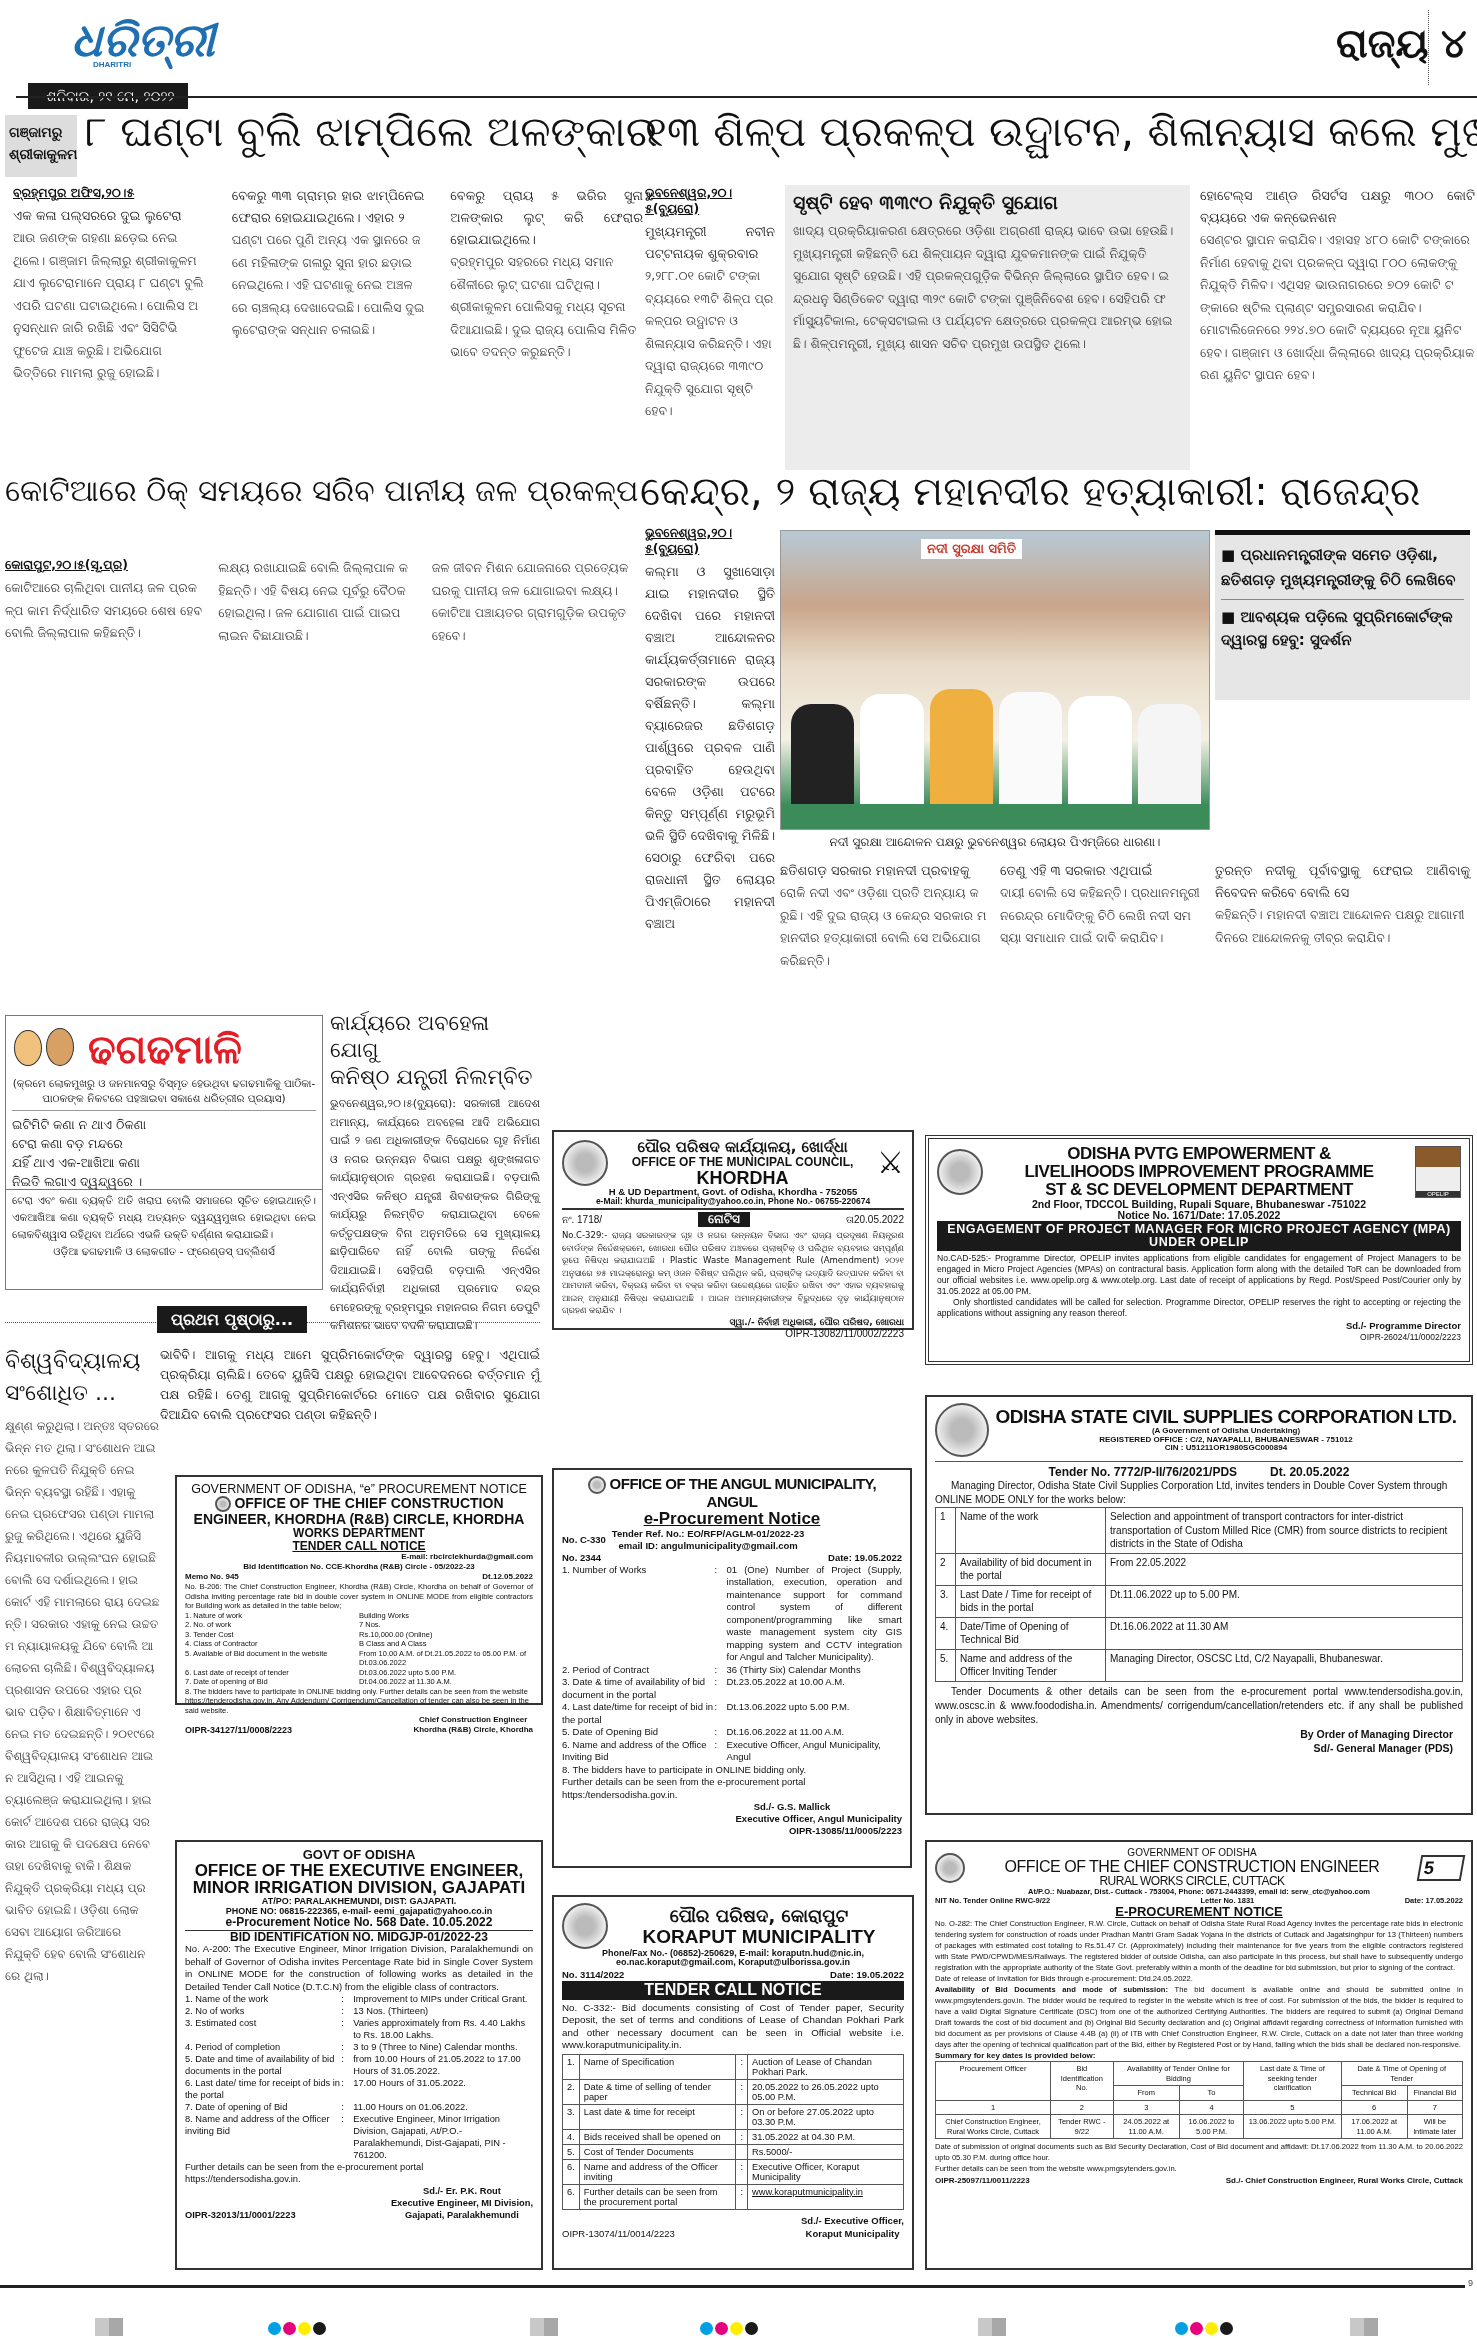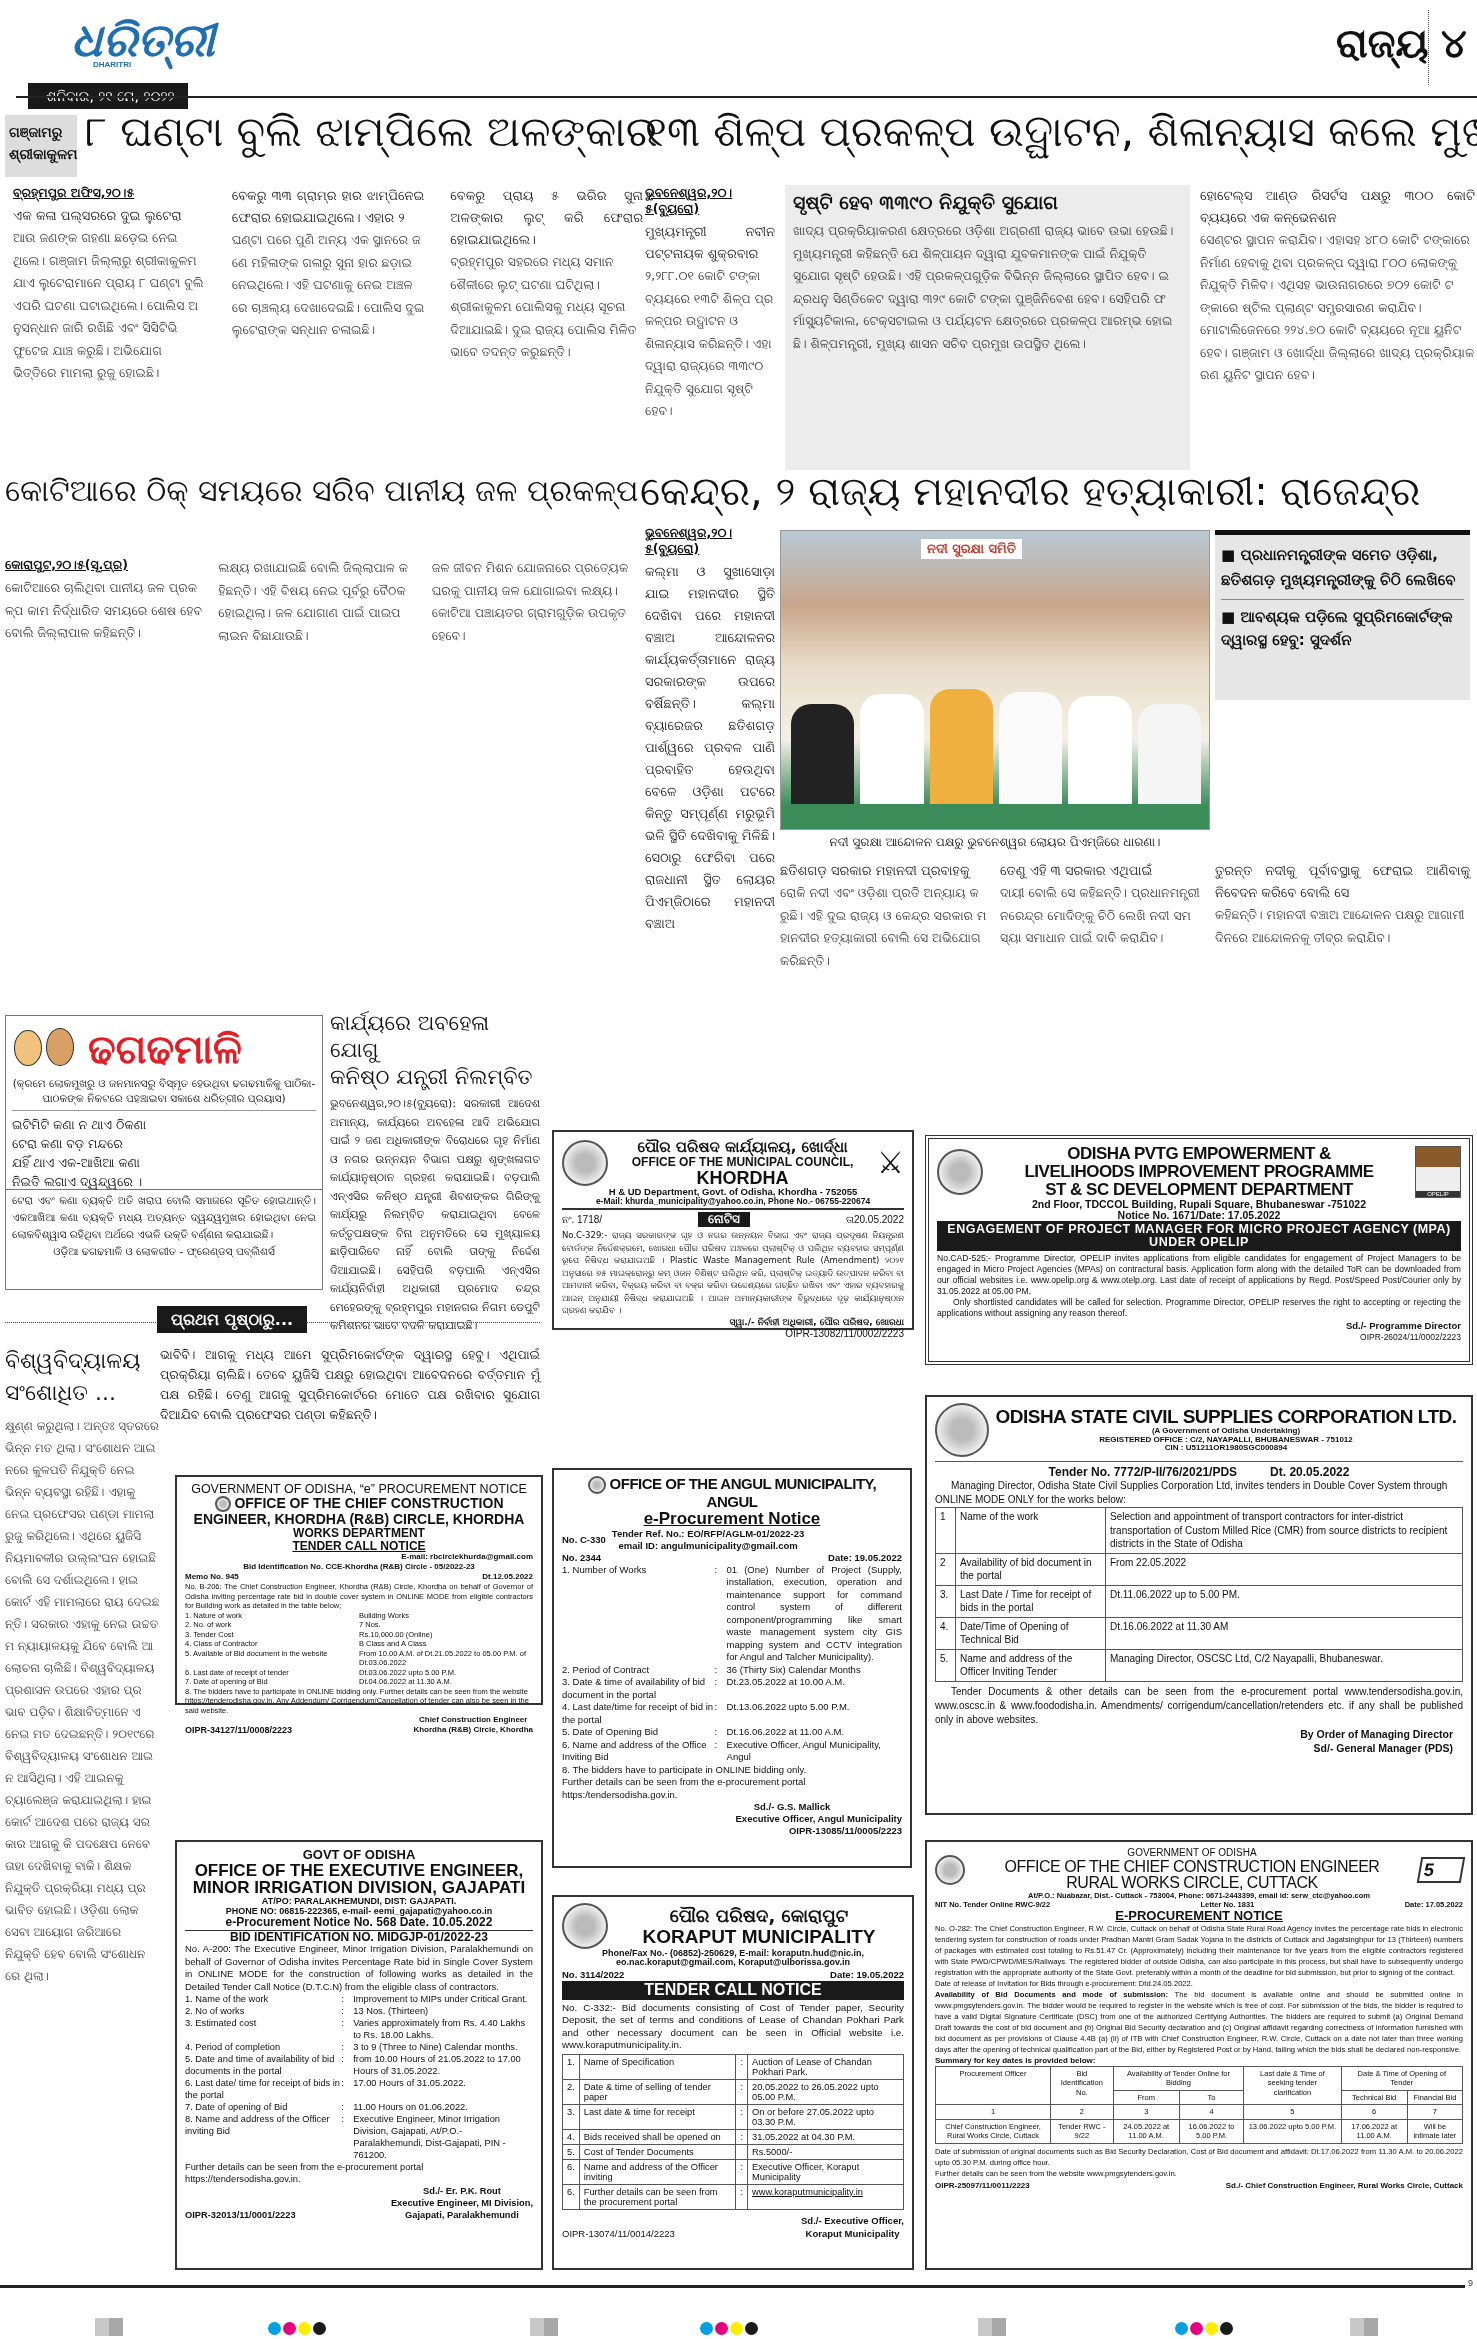--- a/index.html
+++ b/index.html
@@ -457,21 +457,21 @@
       <div>Sd/- General Manager (PDS)</div>
   </div>
 </div>
 
 <div class="abs box" style="left:925px;top:1840px;width:548px;height:430px;">
   <div style="display:flex;align-items:center;">
     <span class="seal" style="width:30px;height:30px;"></span>
     <div style="flex:1;">
       <div class="ad-title" style="font-size:10px;font-weight:normal;">GOVERNMENT OF ODISHA</div>
       <div class="ad-title cond" style="font-size:16px;font-weight:normal;">OFFICE OF THE CHIEF CONSTRUCTION ENGINEER</div>
-      <div class="ad-title cond" style="font-size:16px;font-weight:normal;">RURAL WORKS CIRCLE, CUTTACK</div>
+      <div class="ad-title cond" style="font-size:12px;font-weight:normal;">RURAL WORKS CIRCLE, CUTTACK</div>
     </div>
     <div style="width:44px;height:26px;border:2px solid #333;transform:skewX(-10deg);font-family:'Liberation Sans',sans-serif;font-weight:bold;font-size:18px;line-height:22px;padding-left:3px;">5</div>
   </div>
   <div class="ad-title" style="font-size:7.5px;">At/P.O.: Nuabazar, Dist.- Cuttack - 753004, Phone: 0671-2443399, email id: serw_ctc@yahoo.com</div>
   <div class="small" style="display:flex;justify-content:space-between;font-weight:bold;font-size:7.5px;line-height:9px;">
       <span>NIT No. Tender Online RWC-9/22</span>
       <span>Letter No. 1831</span>
       <span>Date: 17.05.2022</span>
     </div>
   <div class="ad-title" style="font-size:13px;text-decoration:underline;">E-PROCUREMENT NOTICE</div>

